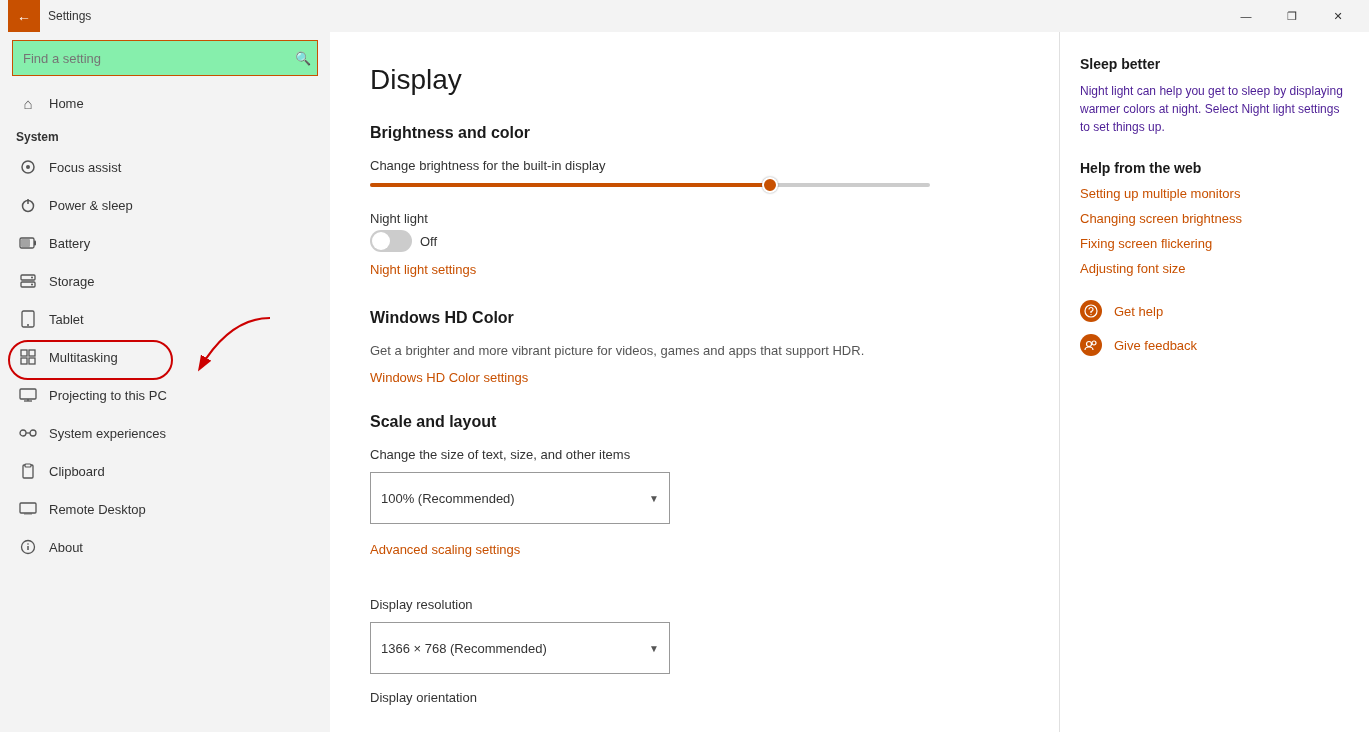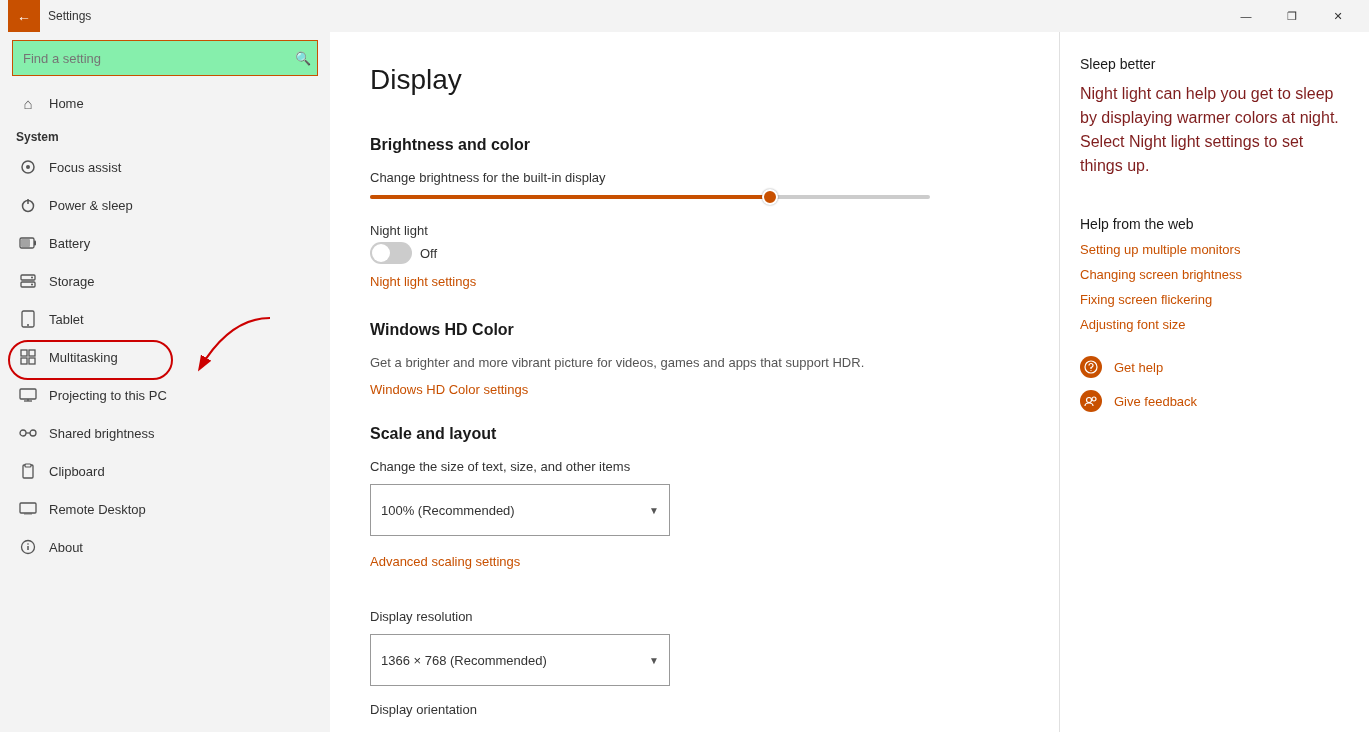--- a/index.html
+++ b/index.html
@@ -124,21 +124,21 @@
       flex: 1;
       background: white;
       overflow-y: auto;
       padding: 32px 40px 32px 40px;
     }
 
     .page-title {
       font-size: 28px;
       font-weight: 300;
       color: #1a1a1a;
-      margin-bottom: 40px;
+      margin-bottom: 28px;
     }
 
     .section-title {
       font-size: 16px;
       font-weight: 600;
       color: #1a1a1a;
       margin-bottom: 16px;
     }
 
     .setting-label {
@@ -238,29 +238,29 @@
       width: 310px;
       background: white;
       flex-shrink: 0;
       padding: 24px 20px;
       border-left: 1px solid #e0e0e0;
       overflow-y: auto;
     }
 
     .panel-section-title {
       font-size: 14px;
-      font-weight: 400;
+      font-weight: 700;
       color: #1a1a1a;
       margin-bottom: 10px;
     }
     .panel-body-text {
-      font-size: 16px;
-      color: #7f1d1d;
+      font-size: 12px;
+      color: #4c1d95;
       line-height: 1.5;
-      margin-bottom: 38px;
+      margin-bottom: 24px;
     }
     .panel-link {
       display: block;
       color: #c85000;
       font-size: 13px;
       text-decoration: none;
       margin-bottom: 10px;
       cursor: pointer;
     }
 
@@ -418,21 +418,21 @@
     </div>
 
     <div class="sidebar-item">
       <span class="sidebar-icon">
         <svg width="18" height="14" viewBox="0 0 18 14" fill="none">
             <circle cx="4" cy="7" r="3" stroke="#555" stroke-width="1.3"></circle>
             <circle cx="14" cy="7" r="3" stroke="#555" stroke-width="1.3"></circle>
             <line x1="7" y1="7" x2="11" y2="7" stroke="#555" stroke-width="1.3"></line>
           </svg>
       </span>
-      <span>Shared brightness</span>
+      <span>System experiences</span>
     </div>
 
     <div class="sidebar-item">
       <span class="sidebar-icon">
         <svg width="14" height="16" viewBox="0 0 14 16" fill="none">
             <rect x="2" y="2" width="10" height="13" rx="1" stroke="#555" stroke-width="1.3"></rect>
             <rect x="4" y="1" width="6" height="3" rx="1" fill="#f3f3f3" stroke="#555" stroke-width="1.2"></rect>
           </svg>
       </span>
       <span>Clipboard</span>

